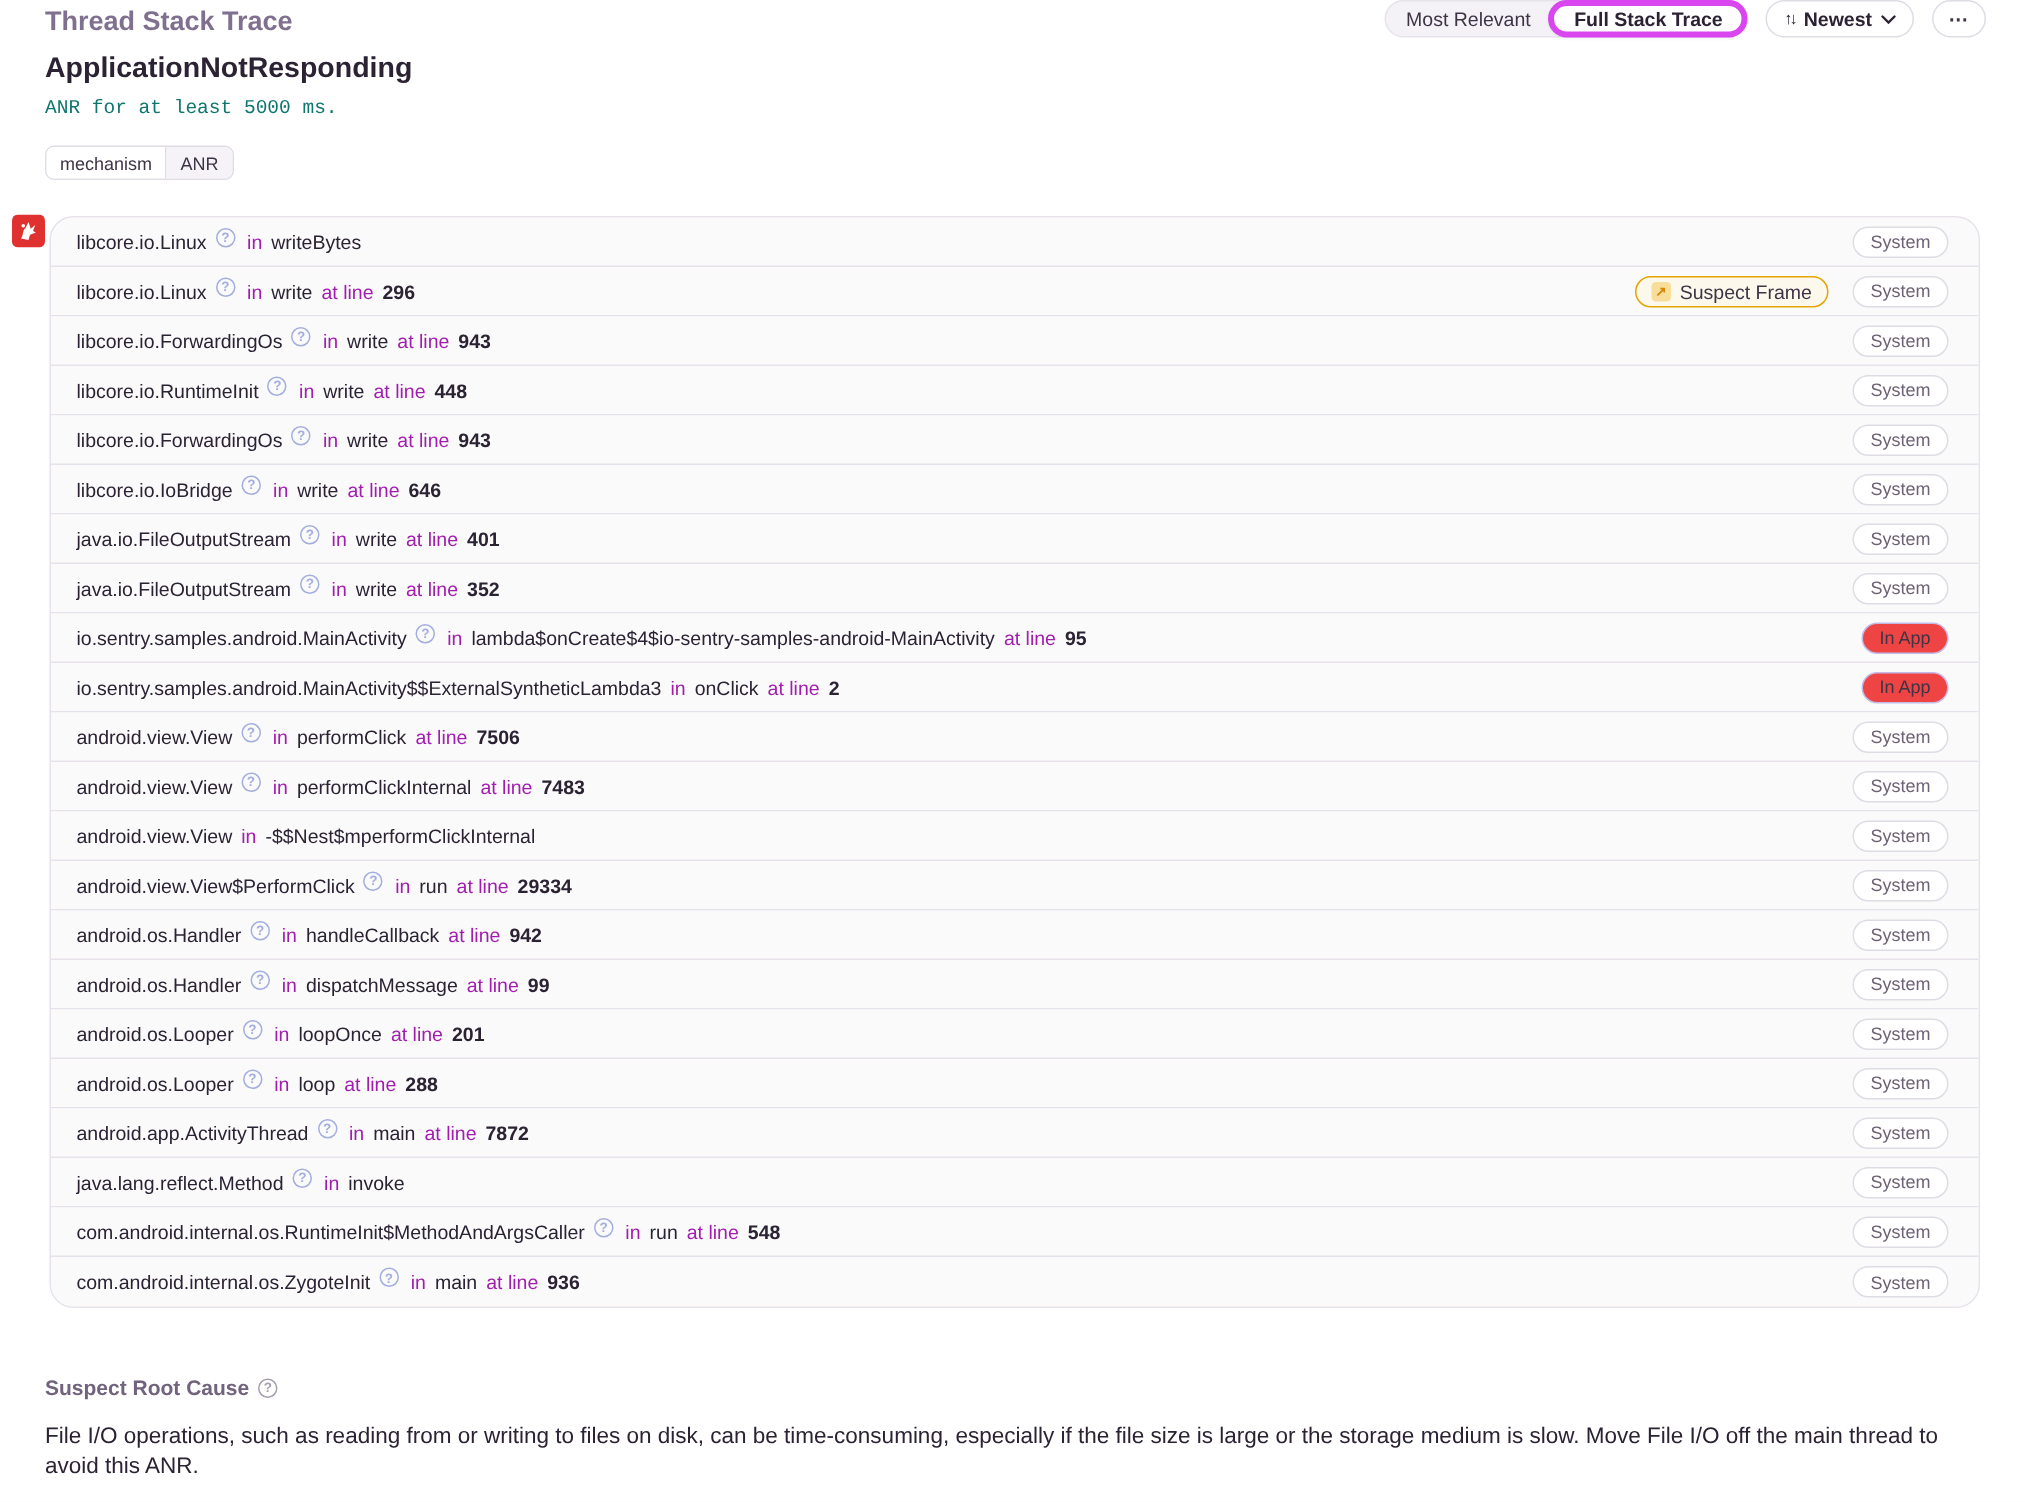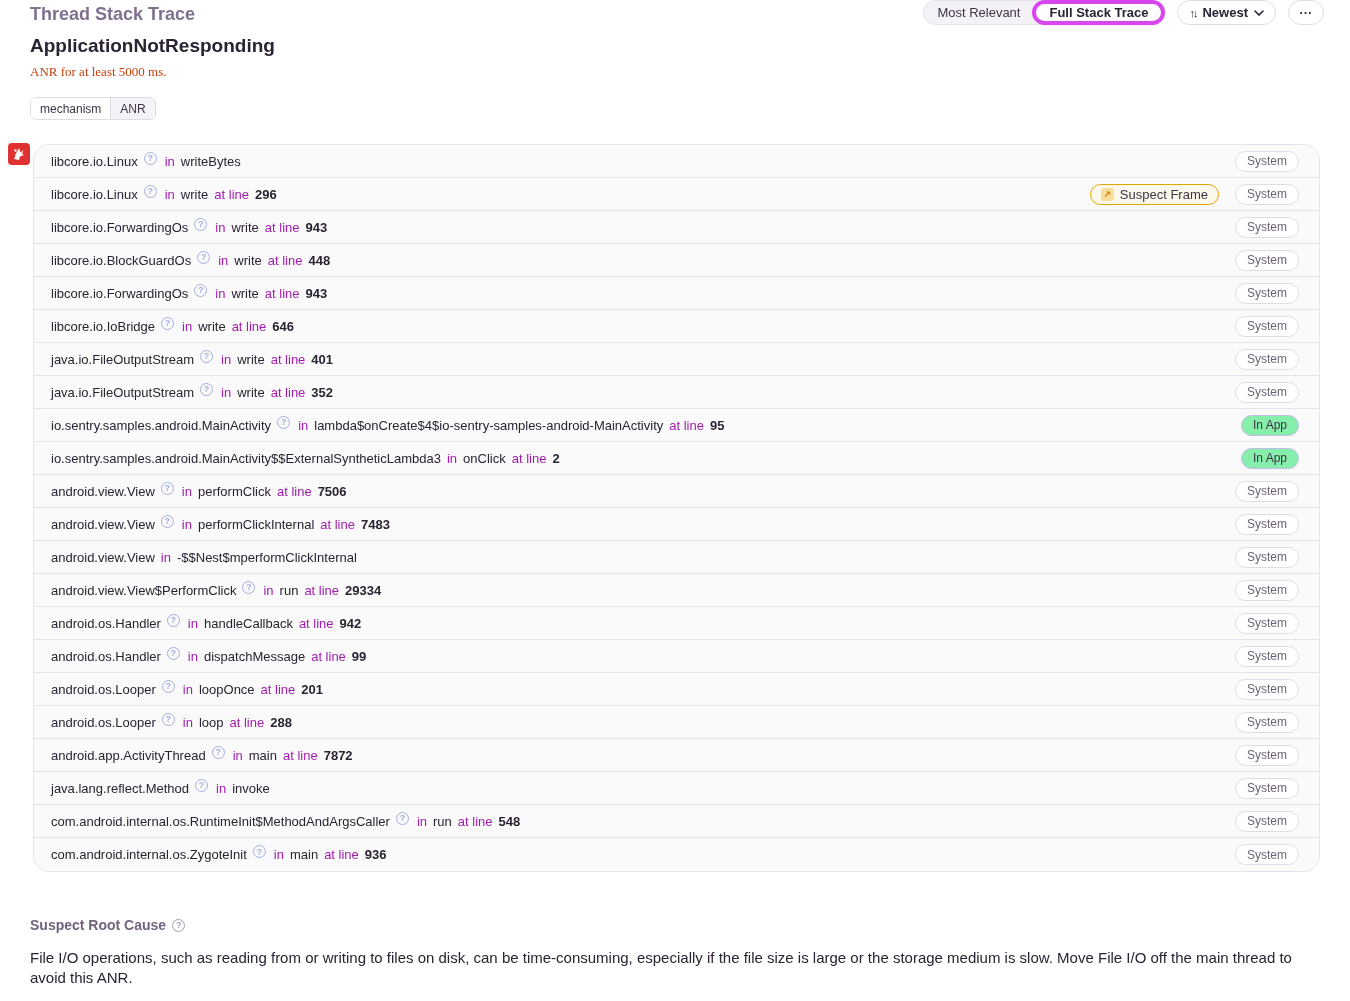--- a/index.html
+++ b/index.html
@@ -15,22 +15,22 @@
     cursor:pointer; white-space:nowrap; }
   .seg.active { background:#ffffff; border:4px solid #d946ef; border-radius:13px; font-weight:700;
     color:#2b2233; height:25px; margin:-1px; box-shadow:0 1px 2px rgba(43,34,51,.06); }
   .pill-btn { display:flex; align-items:center; gap:6px; background:#ffffff; border:1px solid #e0dce5;
     border-radius:13px; height:25px; padding:0 11px; font-size:13px; font-weight:600; color:#2b2233; cursor:pointer; }
   .sort-glyph { font-size:11px; letter-spacing:-2px; color:#2b2233; }
   .more-btn { width:36px; justify-content:center; padding:0; font-weight:700; letter-spacing:1px; color:#3e3446; }
 
   
   .issue-title { position:absolute; left:30px; top:35px; font-size:19px; font-weight:700; color:#2b2233; }
-  .issue-subtitle { position:absolute; left:30px; top:64px; font-size:13px; color:#c2410c;
-    font-family:Liberation Serif, serif; }
+  .issue-subtitle { position:absolute; left:30px; top:64px; font-size:13px; color:#0f766e;
+    font-family:Liberation Mono, monospace; }
   .tag-pill { position:absolute; left:30px; top:97px; display:inline-flex; border:1px solid #e0dce5;
     border-radius:6px; overflow:hidden; font-size:12px; height:23px; }
   .tag-key { padding:3px 9px; background:#ffffff; color:#3e3446; border-right:1px solid #e0dce5;
     display:flex; align-items:center; }
   .tag-value { padding:3px 9px; background:#f5f3f7; color:#3e3446; display:flex; align-items:center; }
 
   
   .platform-icon { position:absolute; left:8px; top:143px; width:22px; height:22px; z-index:3; }
   .trace-box { position:absolute; left:33px; top:144px; width:1287px; border:1px solid #e7e1ec;
     border-radius:16px; background:#fafafa; overflow:hidden; }
@@ -42,21 +42,21 @@
   .kw { color:#a21caf; }
   .func { color:#2b2233; }
   .lineno { color:#2b2233; font-weight:700; }
   .q-icon { display:inline-flex; align-items:center; justify-content:center; width:13px; height:13px;
     border:1px solid #a4aede; border-radius:50%; color:#a4aede; font-size:9px; font-weight:700;
     margin:0 2px 6px 0; cursor:pointer; }
   .frame-right { display:flex; align-items:center; gap:16px; }
   .badge { display:inline-flex; align-items:center; justify-content:center; height:21px; padding:0 11px;
     border-radius:11px; font-size:12px; white-space:nowrap; }
   .badge.system { background:#ffffff; border:1px solid #e0dce5; color:#6e6376; }
-  .badge.inapp { background:#86efac; border:1px solid #c2bbe8; color:#3e3446; }
+  .badge.inapp { background:#ef4444; border:1px solid #c2bbe8; color:#3e3446; }
   .suspect-badge { display:inline-flex; align-items:center; gap:6px; height:21px; padding:0 10px;
     border:1px solid #e5a500; background:#fdf8ec; border-radius:11px; font-size:13px; color:#3e3446;
     cursor:pointer; }
   .sf-icon { display:inline-flex; align-items:center; justify-content:center; width:13px; height:13px;
     background:#f8de9b; border-radius:3px; color:#d98500; font-size:9px; font-weight:700; }
 
   
   .src-heading { position:absolute; left:30px; top:917px; font-size:14px; font-weight:700; color:#71637e;
     display:flex; align-items:center; gap:6px; }
   .q-icon.gray { border-color:#a79fae; color:#a79fae; margin:0; }
@@ -134,21 +134,21 @@
         <span class="func">write</span>
         <span class="kw">at line</span>
         <span class="lineno">943</span>
       </div>
       <div class="frame-right">
         <span class="badge system">System</span>
       </div>
     </div>
     <div class="frame-row">
       <div class="frame-left">
-        <span class="module">libcore.io.BlockGuardOs</span>
+        <span class="module">libcore.io.RuntimeInit</span>
         <span class="q-icon">?</span>
         <span class="kw">in</span>
         <span class="func">write</span>
         <span class="kw">at line</span>
         <span class="lineno">448</span>
       </div>
       <div class="frame-right">
         <span class="badge system">System</span>
       </div>
     </div>

